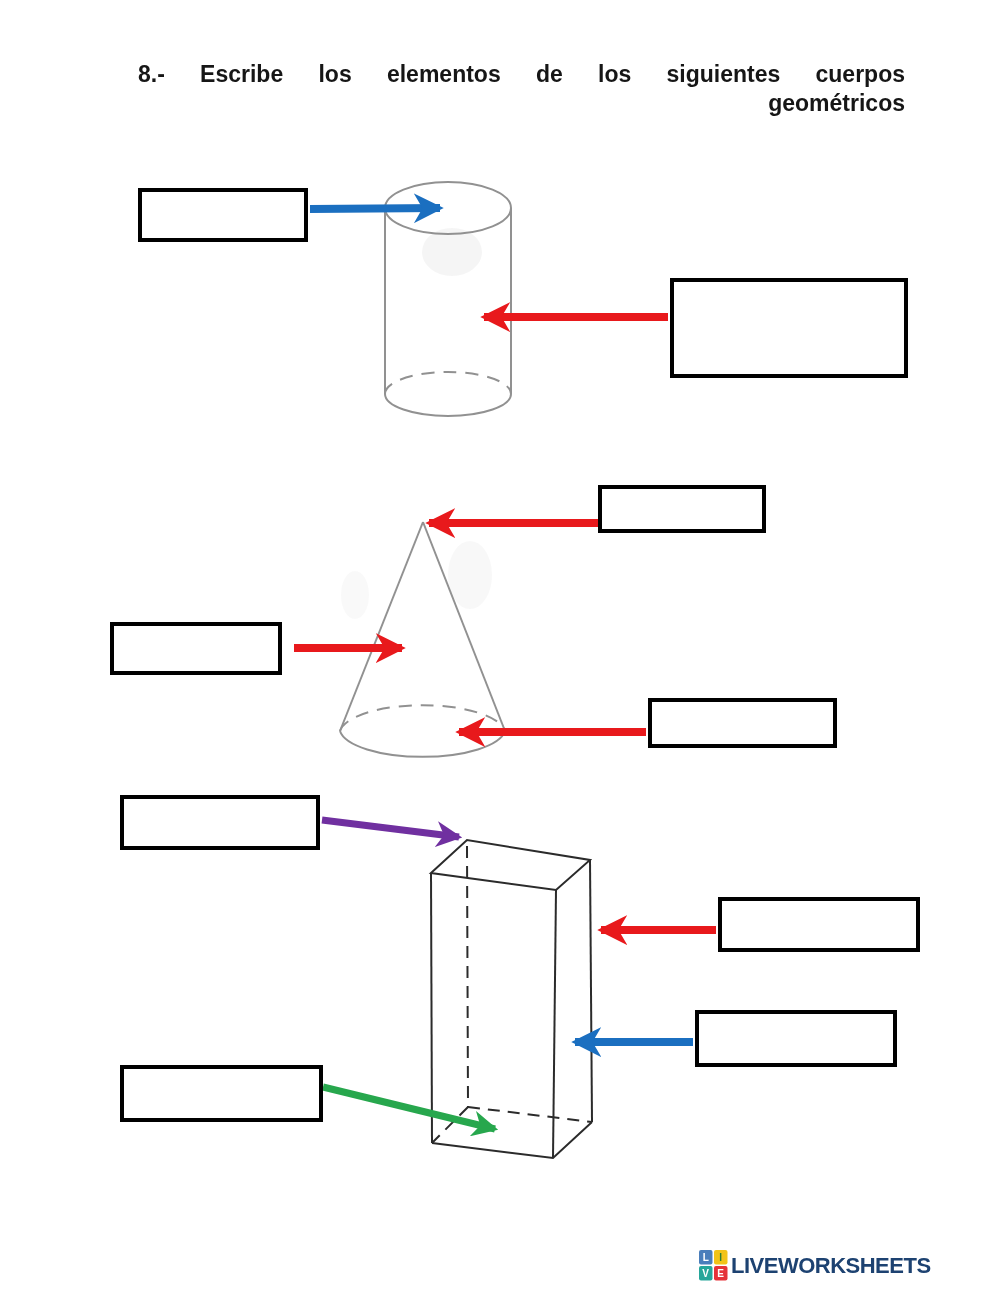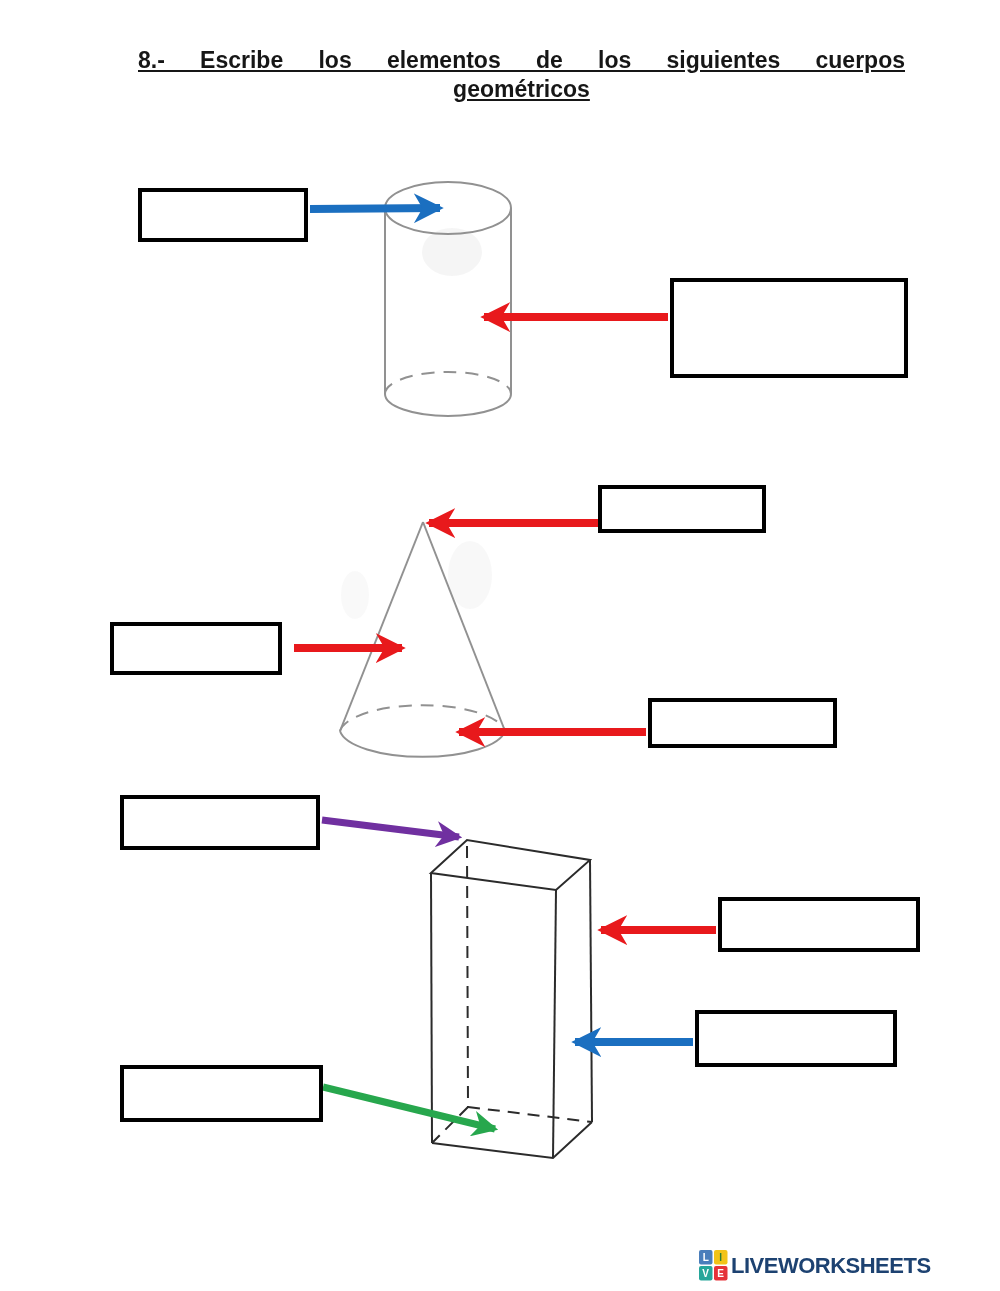--- a/index.html
+++ b/index.html
@@ -2,25 +2,25 @@
 <html><head>
 <meta charset="utf-8">
 <style>
   html,body{margin:0;padding:0;}
   body{
     width:1000px;height:1291px;position:relative;background:#ffffff;
     font-family:"Liberation Sans","DejaVu Sans",sans-serif;
     overflow:hidden;
   }
   .title{
-    position:absolute;left:138px;top:46px;width:767px;
-    font-size:23px;font-weight:bold;color:#161616;line-height:29px;text-decoration:underline;
+    position:absolute;left:138px;top:60px;width:767px;
+    font-size:23px;font-weight:bold;color:#161616;line-height:29px;
   }
   .title-line1{text-align:justify;text-align-last:justify;}
-  .title-line2{text-align:center;}
+  .title-line2{text-align:right;}
   .drawing{position:absolute;left:0;top:0;}
   .fig-shape{fill:none;stroke-width:2px;}
   .fig-dashed-gray{stroke-dasharray:13 9;}
   .fig-dashed-dark{stroke-dasharray:12 8;}
   .arrow-shaft{fill:none;}
   .answer-box{
     position:absolute;background:#ffffff;border:4px solid #000000;
     box-sizing:border-box;cursor:text;
   }
   .b1{left:138px;top:188px;width:170px;height:54px;}

